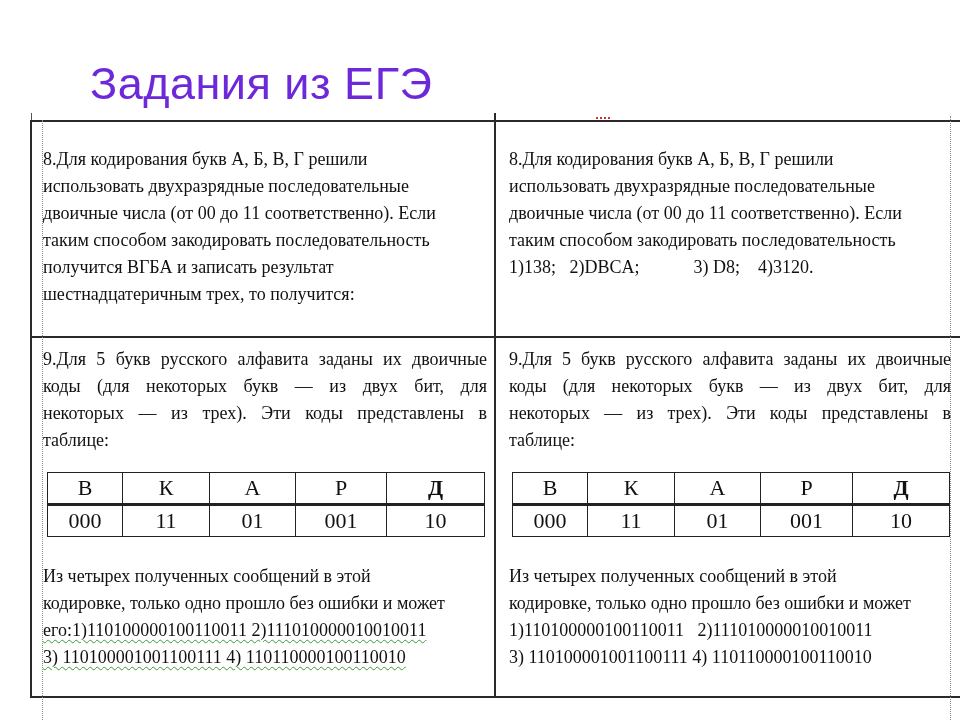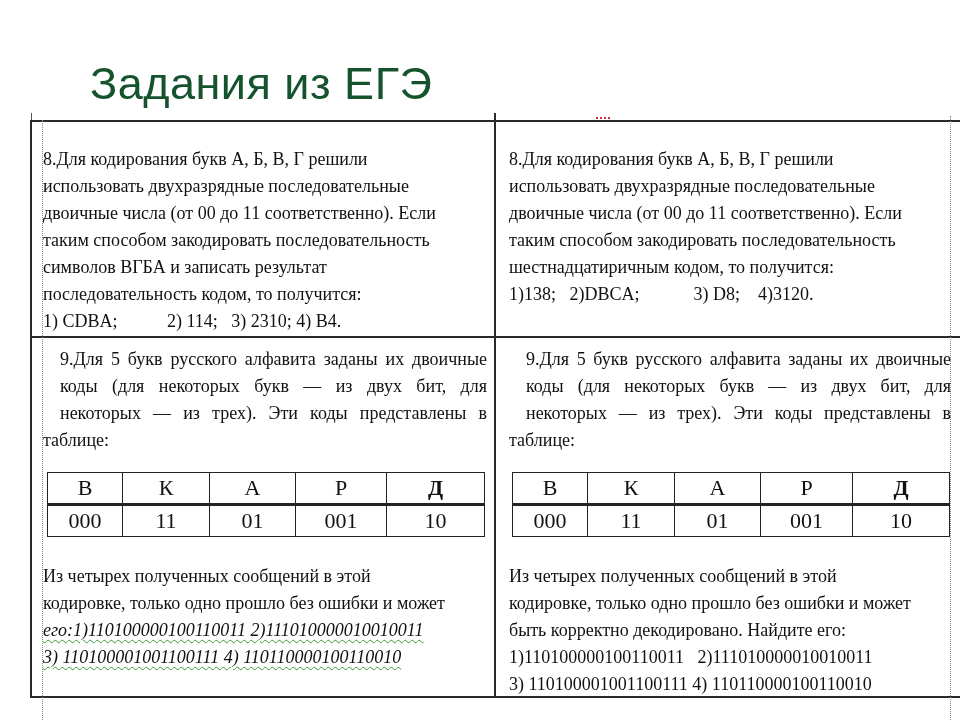--- a/index.html
+++ b/index.html
@@ -1,25 +1,25 @@
 <!DOCTYPE html>
 <html><head>
 <meta charset="utf-8">
 <style>
   html, body { margin:0; padding:0; }
   body { width:960px; height:720px; background:#ffffff; position:relative; overflow:hidden; font-family:"Liberation Serif", serif; color:#111; }
-  .title { position:absolute; left:90px; top:58px; font-family:"Liberation Sans", sans-serif; font-size:45px; color:#14532d; letter-spacing:0.5px; white-space:nowrap; }
+  .title { position:absolute; left:90px; top:58px; font-family:"Liberation Sans", sans-serif; font-size:45px; color:#6d28d9; letter-spacing:0.5px; white-space:nowrap; }
   .hline { position:absolute; height:2px; background:#2a2a2a; }
   .vline { position:absolute; width:2px; background:#2a2a2a; }
   .vdot { position:absolute; width:0; border-left:1px dotted #888; }
   .tick { position:absolute; width:1px; height:7px; background:#555; }
   .cell { position:absolute; font-size:18px; line-height:27px; }
   .cell .line { white-space:nowrap; }
-  .justify { text-align:justify; text-align-last:justify;margin-left:17px; }
-  .squig-g { text-decoration: underline wavy #3a9a3a; text-decoration-thickness:1px; text-underline-offset:3px;font-style:italic; }
+  .justify { text-align:justify; text-align-last:justify; }
+  .squig-g { text-decoration: underline wavy #3a9a3a; text-decoration-thickness:1px; text-underline-offset:3px; }
   .squig-r { text-decoration: underline wavy #d02020; text-decoration-thickness:1px; text-underline-offset:3px; }
   table.codes { position:absolute; border-collapse:collapse; font-family:"Liberation Serif", serif; font-size:22px; }
   table.codes td { border:1.5px solid #222; text-align:center; height:30px; padding:0; }
   table.codes tr.head td { border-bottom:3px solid #222; }
   .red-marks { position:absolute; top:117px; height:4px; width:14px; border-top:2px dotted #d03030; }
 </style>
 </head>
 <body>
 
 <div class="title">Задания из ЕГЭ</div>
@@ -33,31 +33,29 @@
 <div class="vdot" style="left:950px; top:116px; height:604px;"></div>
 <div class="tick" style="left:31px; top:113px;"></div>
 
 <div class="red-marks" style="left:596px;"></div>
 
 <div class="cell" style="left:43px; top:146px; width:445px;">
   <div class="line"><span>8.Для кодирования букв А, Б, В, Г решили</span></div>
   <div class="line">использовать двухразрядные последовательные</div>
   <div class="line">двоичные числа (от 00 до 11 соответственно). Если</div>
   <div class="line">таким способом закодировать последовательность</div>
-  <div class="line">символов ВГБА и записать результат</div>
-  <div class="line">последовательность кодом, то получится:</div>
-  <div class="line" style="white-space:pre;">1) CDBA;           2) 114;   3) 2310; 4) B4.</div>
+  <div class="line">получится ВГБА и записать результат</div>
+  <div class="line">шестнадцатеричным трех, то получится:</div>
 </div>
 
 <div class="cell" style="left:509px; top:146px; width:445px;">
   <div class="line">8.Для кодирования букв А, Б, В, Г решили</div>
   <div class="line">использовать двухразрядные последовательные</div>
   <div class="line">двоичные числа (от 00 до 11 соответственно). Если</div>
   <div class="line">таким способом закодировать последовательность</div>
-  <div class="line squig-r" style="text-decoration:none;">шестнадцатиричным кодом, то получится:</div>
   <div class="line" style="white-space:pre;">1)138;   2)DBCA;            3) D8;    4)3120.</div>
 </div>
 
 <div class="cell" style="left:43px; top:346px; width:444px;">
   <div class="line justify">9.Для 5 букв русского алфавита заданы их двоичные</div>
   <div class="line justify">коды (для некоторых букв — из двух бит, для</div>
   <div class="line justify">некоторых — из трех). Эти коды представлены в</div>
   <div class="line">таблице:</div>
 </div>
 
@@ -109,16 +107,15 @@
     <td>01</td>
     <td>001</td>
     <td>10</td>
   </tr>
 </tbody>
   </table>
 
 <div class="cell" style="left:509px; top:563px; width:445px;">
   <div class="line">Из четырех полученных сообщений в этой</div>
   <div class="line">кодировке, только одно прошло без ошибки и может</div>
-  <div class="line">быть корректно декодировано. Найдите его:</div>
   <div class="line" style="white-space:pre;">1)110100000100110011   2)111010000010010011</div>
   <div class="line">3) 110100001001100111 4) 110110000100110010</div>
 </div>
 
 </body></html>

